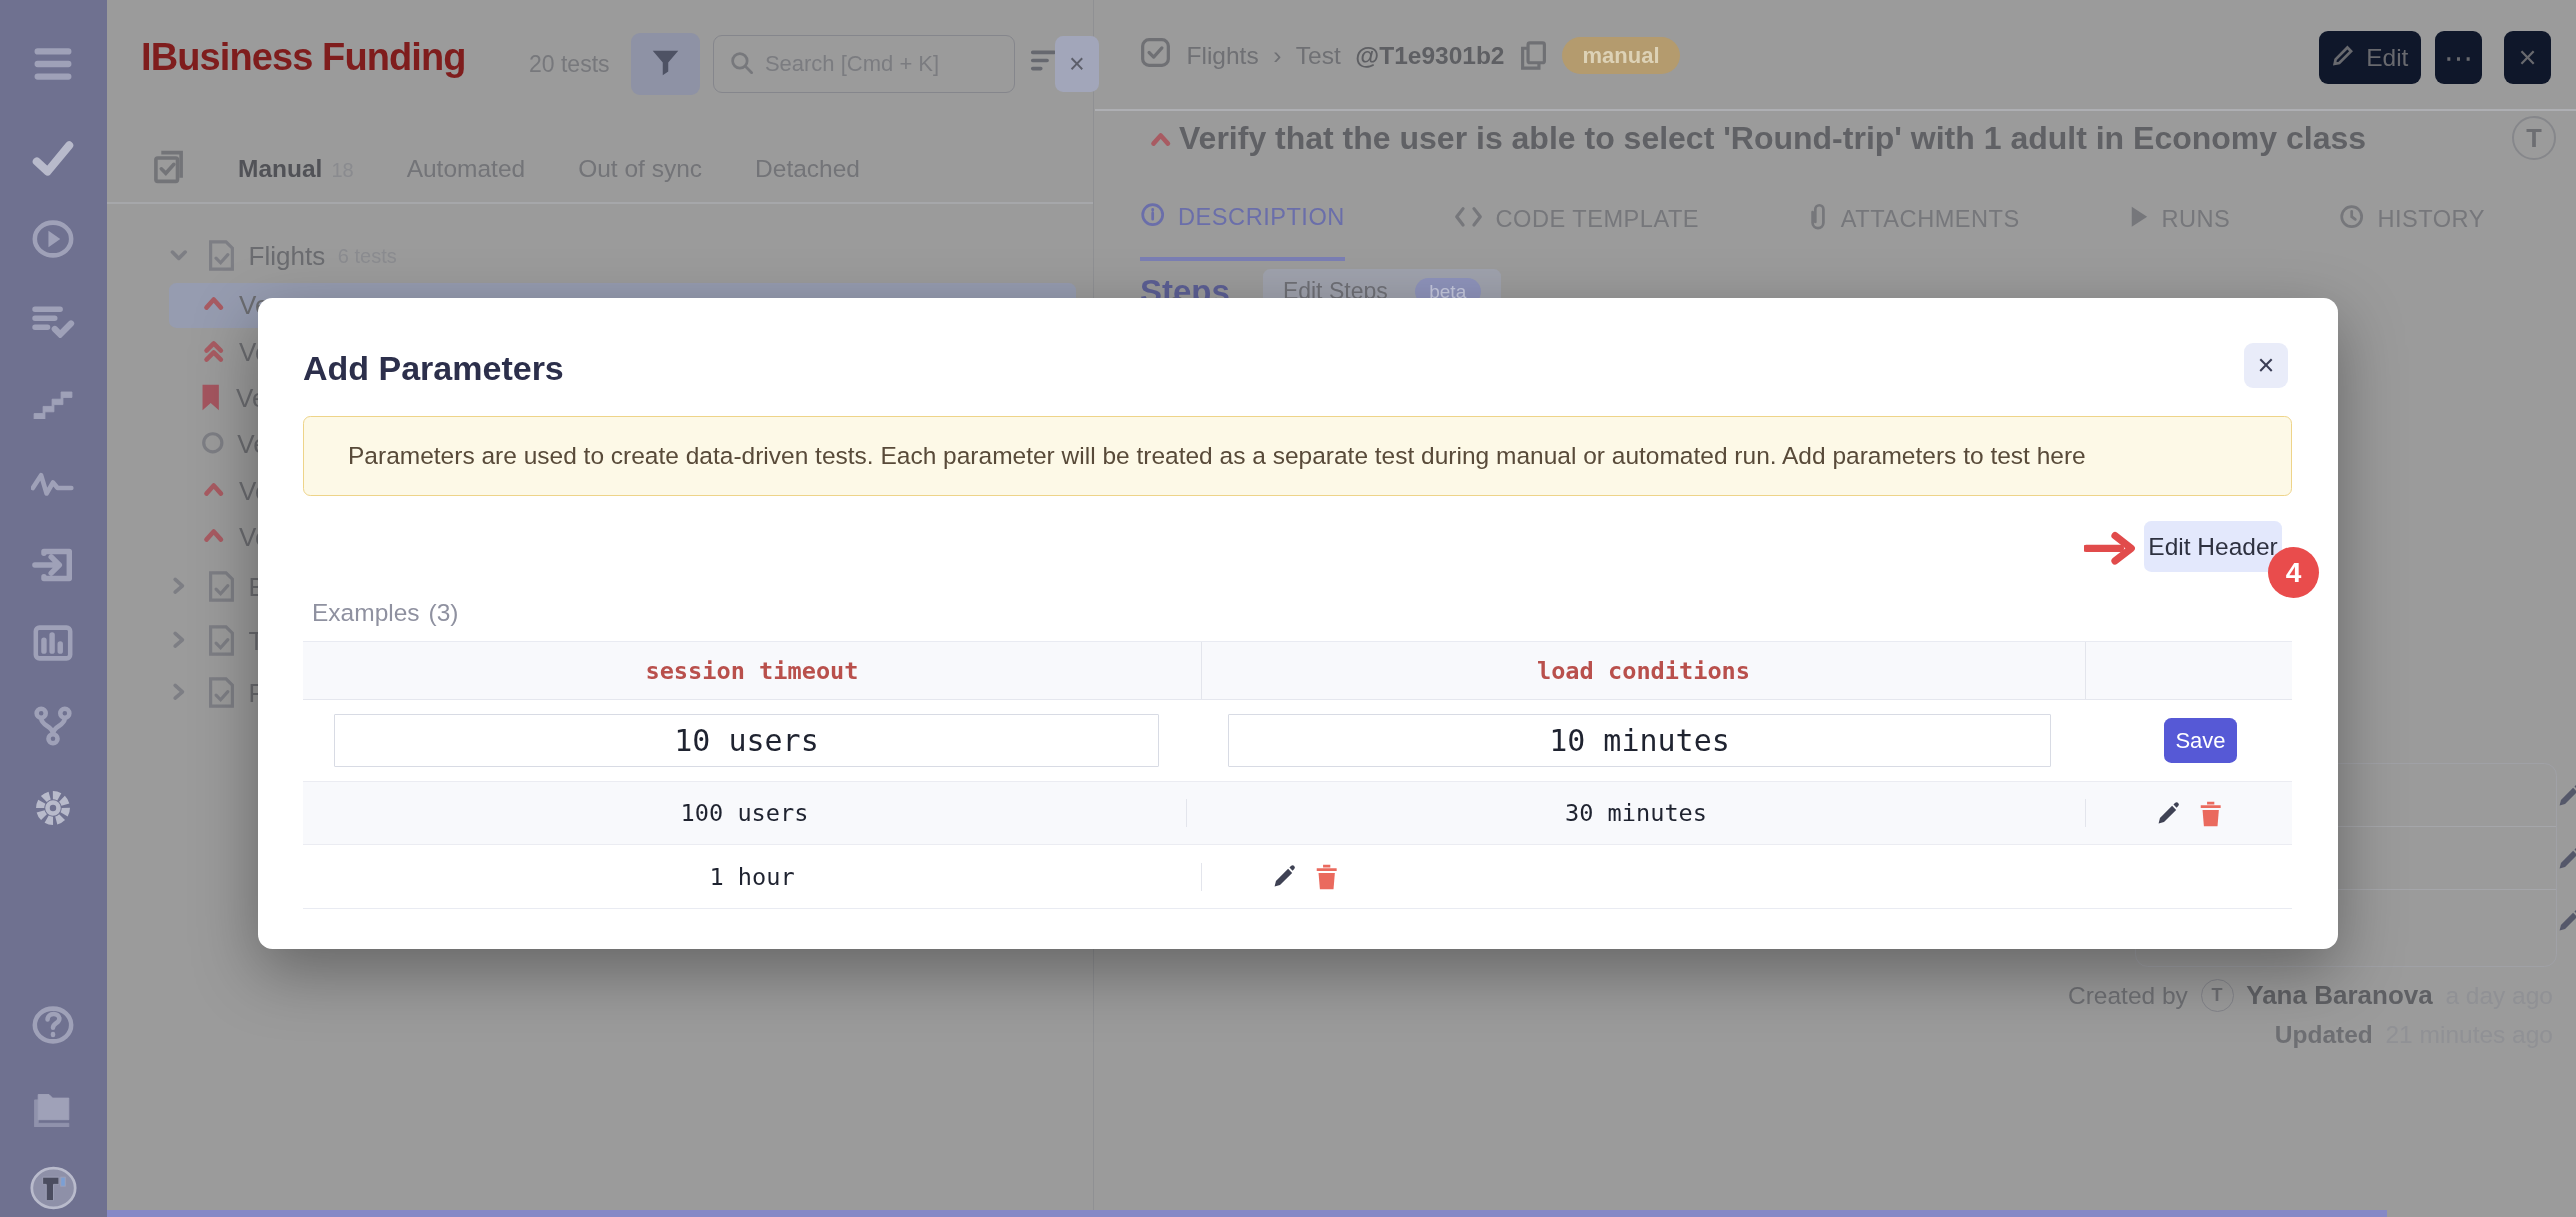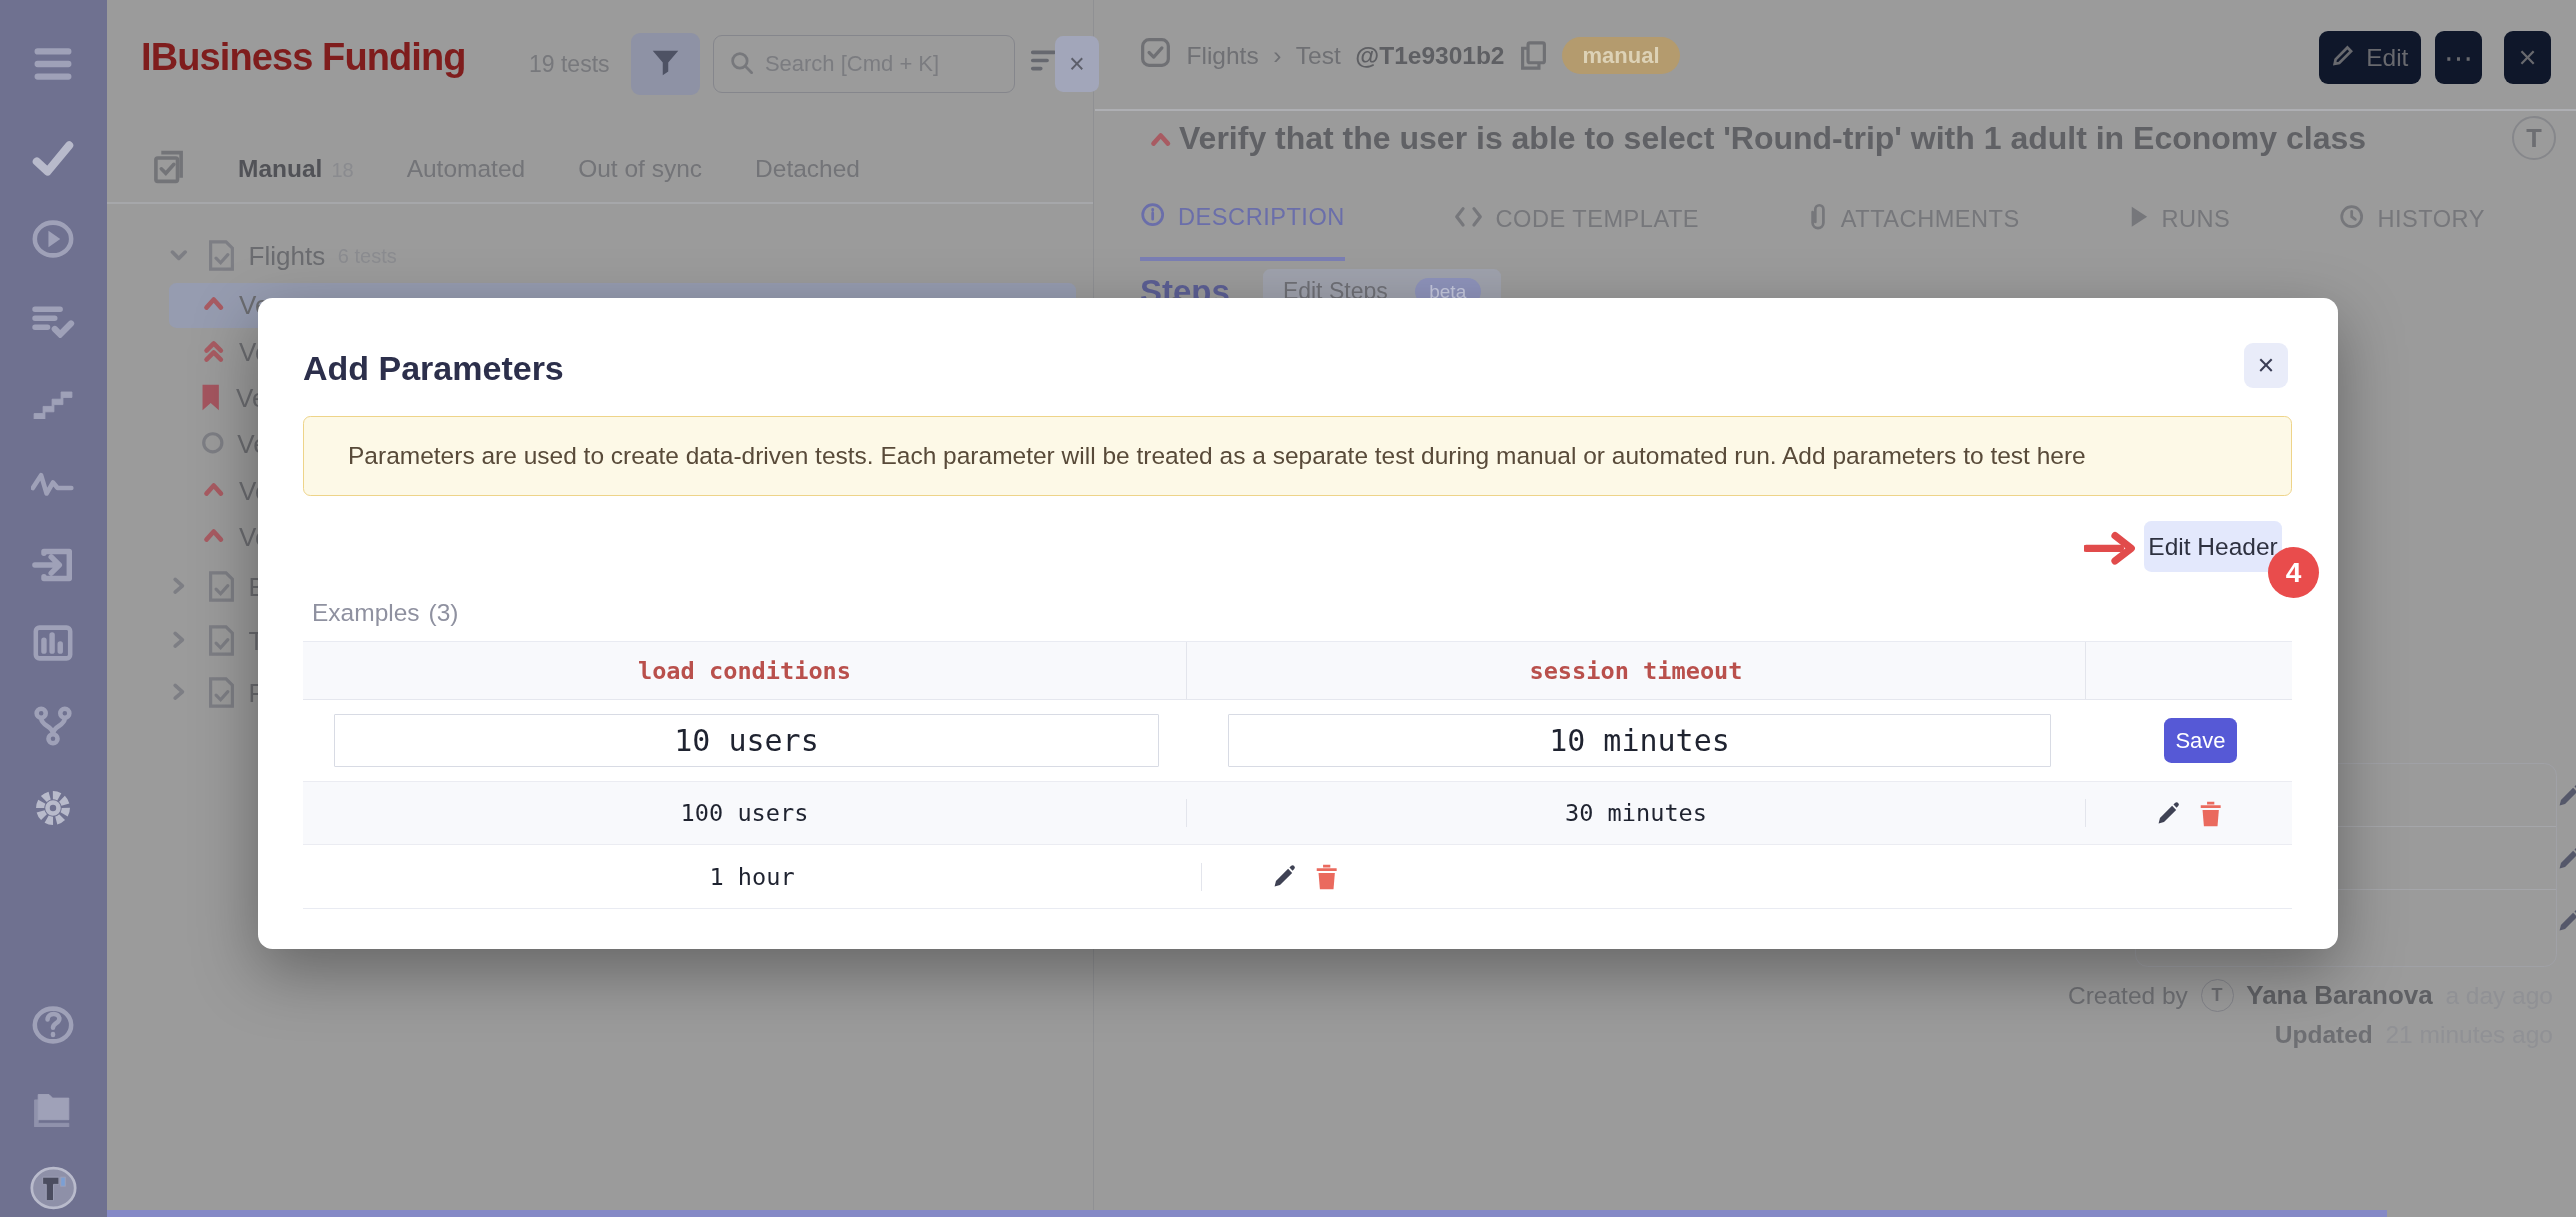--- a/index.html
+++ b/index.html
@@ -176,21 +176,21 @@
           <ellipse cx="26" cy="24" rx="24" ry="22" fill="#8e90a8" stroke="#b9bbcc" stroke-width="3"></ellipse>
           <path d="M14 12h18v8h-6v18h-8V20h-4z" fill="#4b4d60"></path>
           <rect x="34" y="12" width="5" height="10" fill="#7b9fd4"></rect>
         </svg>
       </div>
   </nav>
 
   <section id="left-panel">
     <div class="lp-header">
       <div class="project-title">IBusiness Funding</div>
-      <div class="tests-count">19 tests</div>
+      <div class="tests-count">20 tests</div>
       <div class="filter-btn">
         <span><svg width="31" height="31" viewBox="0 0 34 34" fill="#4e5264">
               <path d="M3 4h28L20 17v10l-6 4V17z"></path>
             </svg></span>
       </div>
       <div class="search-box">
         <span><svg width="25.4" height="25.4" viewBox="0 0 28 28" fill="none" stroke="#77787c" stroke-width="3">
               <circle cx="12" cy="12" r="8"></circle>
               <path d="M18 18l7 7" stroke-linecap="round"></path>
             </svg></span>
@@ -442,22 +442,22 @@
     </span>
     <div class="m-editheader">Edit Header</div>
     <div class="m-badge">4</div>
 
     <div class="m-examples">
       <span>Examples</span><span>(3)</span>
     </div>
 
     <div class="m-table">
       <div class="mt-header">
+        <div class="col col2">session timeout</div>
         <div class="col col1">load conditions</div>
-        <div class="col col2">session timeout</div>
         <div class="col col3"></div>
       </div>
       <div class="mt-inputrow">
         <input class="mt-input i1" type="text" value="10 users" style="">
         <input class="mt-input i2" type="text" value="10 minutes" style="">
         <button class="save-btn">Save</button>
       </div>
       <div class="mt-row alt">
         <div class="cell col1">100 users</div>
         <div class="cell col2">30 minutes</div>

